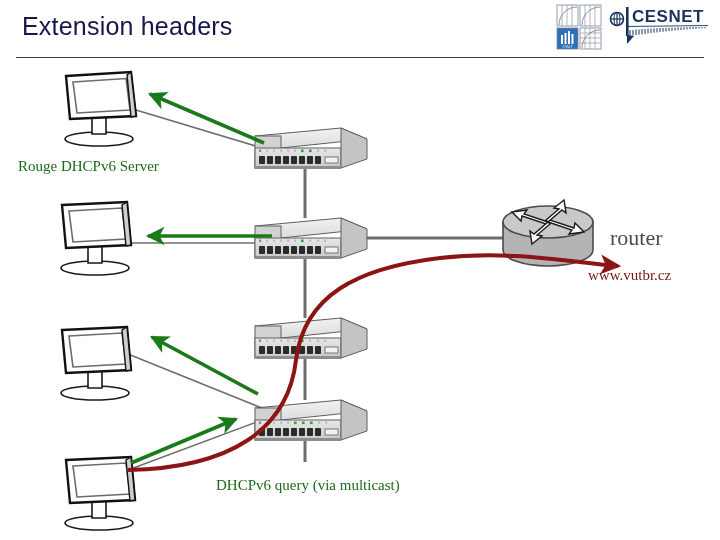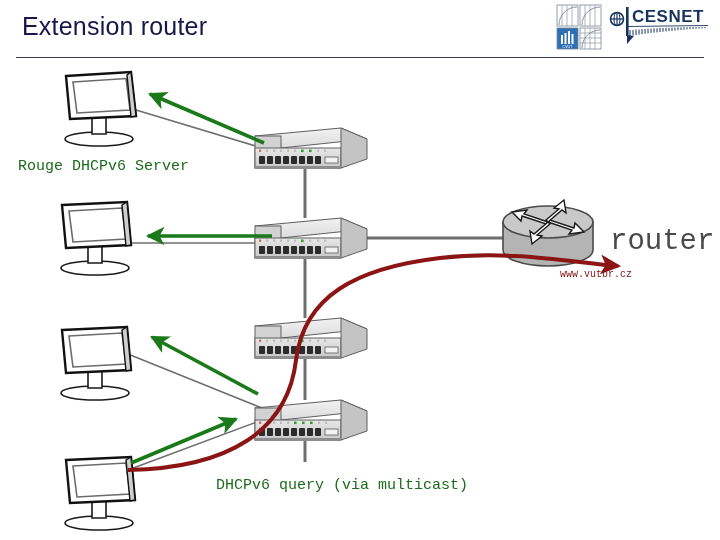--- a/index.html
+++ b/index.html
@@ -57,51 +57,51 @@
     left: 0;
     top: 0;
     width: 720px;
     height: 540px;
   }
   
   .diag-label {
     position: absolute;
     white-space: nowrap;
     font-size: 15px;
-    font-family: Liberation Mono, monospace;
+    font-family: Liberation Serif, serif;
   }
   .label-green { color: #1c6b1c; }
   .label-red   { color: #7a1414; }
   .label-gray  { color: #4d4d4d; }
 
   #label-rogue-server {
     left: 18px;  top: 158px;
   }
   #label-dhcp-query {
     left: 216px; top: 477px; text-align: center;
   }
   #label-router {
     left: 610px; top: 225px;
-    font-size: 29px;
+    font-size: 22px;
     color: #4a4a4a;
   }
   #label-host {
-    left: 560px; top: 266px;
-    font-size: 10px;
+    left: 588px; top: 266px;
+    font-size: 15px;
     line-height: 18px;
     text-align: left;
   }
   #label-host div { white-space: nowrap; }
 </style>
 </head>
 <body>
 
 <div id="slide">
 
-  <div id="slide-title">Extension router</div>
+  <div id="slide-title">Extension headers</div>
   <div id="title-rule"></div>
 
   <svg id="logo-cvut" viewBox="0 0 46 46">
     <rect x="1" y="1" width="21" height="21" fill="#ffffff" stroke="#7a8596" stroke-width="0.8"></rect>
     <rect x="24" y="1" width="21" height="21" fill="#ffffff" stroke="#7a8596" stroke-width="0.8"></rect>
     <rect x="1" y="24" width="21" height="21" fill="#2f6fb5" stroke="#7a8596" stroke-width="0.8"></rect>
     <rect x="24" y="24" width="21" height="21" fill="#ffffff" stroke="#7a8596" stroke-width="0.8"></rect>
     <g stroke="#8e99a8" stroke-width="0.7" fill="none">
       <line x1="6" y1="1" x2="6" y2="22"></line>
       <line x1="11" y1="1" x2="11" y2="22"></line>

